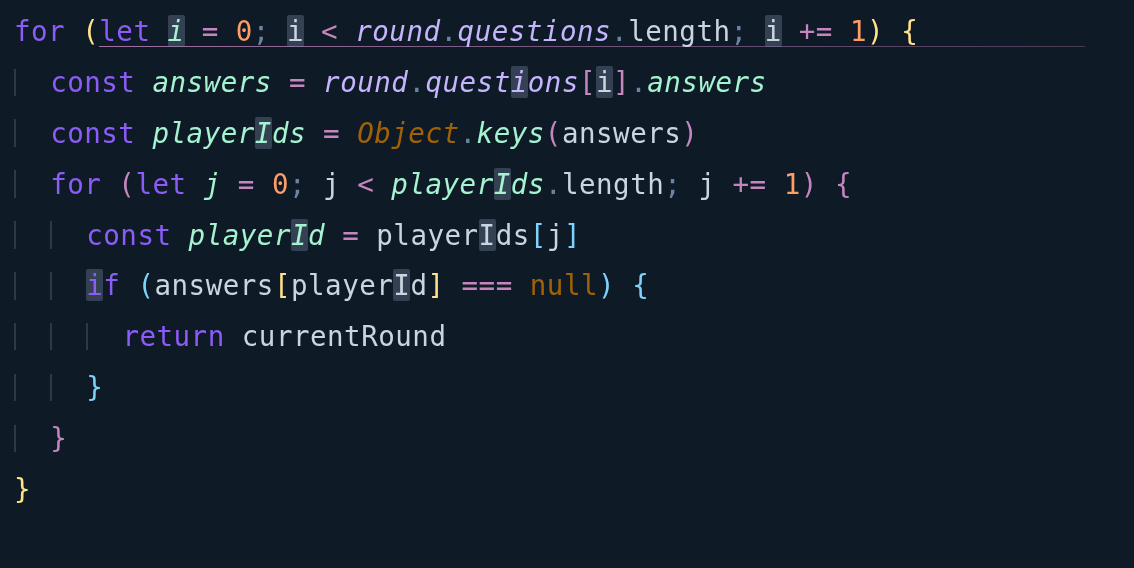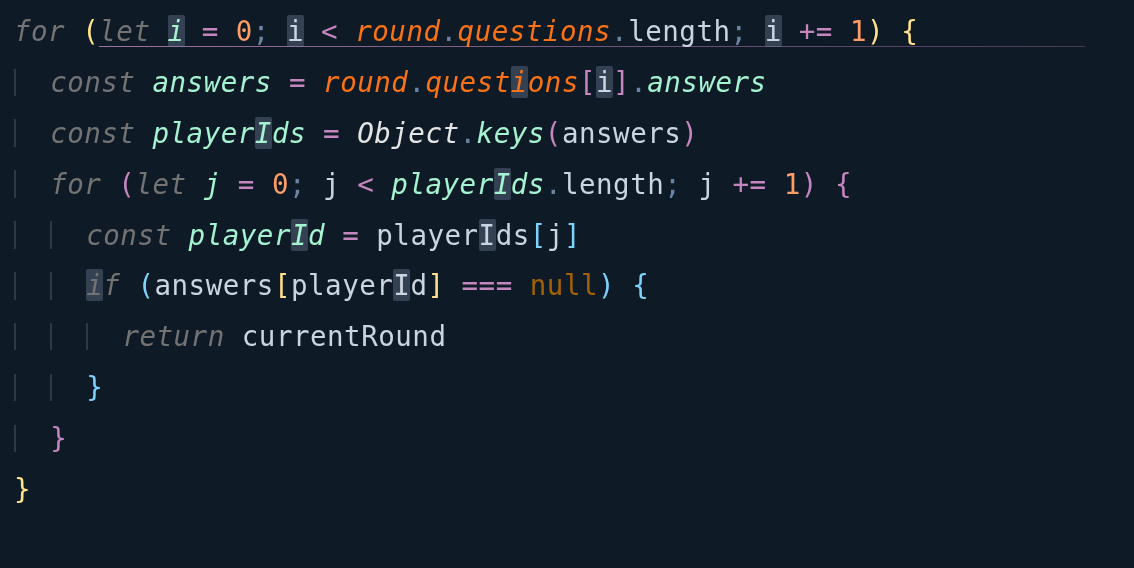--- a/index.html
+++ b/index.html
@@ -18,28 +18,28 @@
     font-weight: 500;
     letter-spacing: 0.5px;
   }
   pre.code {
     margin: 0;
     padding: 6px 0 0 14px;
     white-space: pre;
     font-family: inherit;
     position: relative;
   }
-  .kw     { color: #737373; font-style: italic; }   
+  .kw     { color: #8b5cf6; }   
   .op     { color: #c586c0; }                        
   .num    { color: #ff9e64; }                        
   .null   { color: #a16207; }                        
   .var    { color: #a5f3d0; font-style: italic; }    
-  .varY   { color: #f97316; font-style: italic; }    
+  .varY   { color: #c4b5fd; font-style: italic; }    
   .ident  { color: #cbd5e1; }                        
-  .obj    { color: #e5e5e5; font-style: italic; }    
+  .obj    { color: #a16207; font-style: italic; }    
   .prop   { color: #a5f3d0; font-style: italic; }    
   .dot    { color: #6b84a3; }                        
   .pnc    { color: #6b84a3; }                        
   .brk1   { color: #ffe28a; }                        
   .brk2   { color: #c586c0; }                        
   .brk3   { color: #7dd3fc; }                        
   .brk4   { color: #ffe28a; }                        
   .hl     { background: rgba(120,140,170,0.35); border-radius: 2px; }
   
   .guide {

